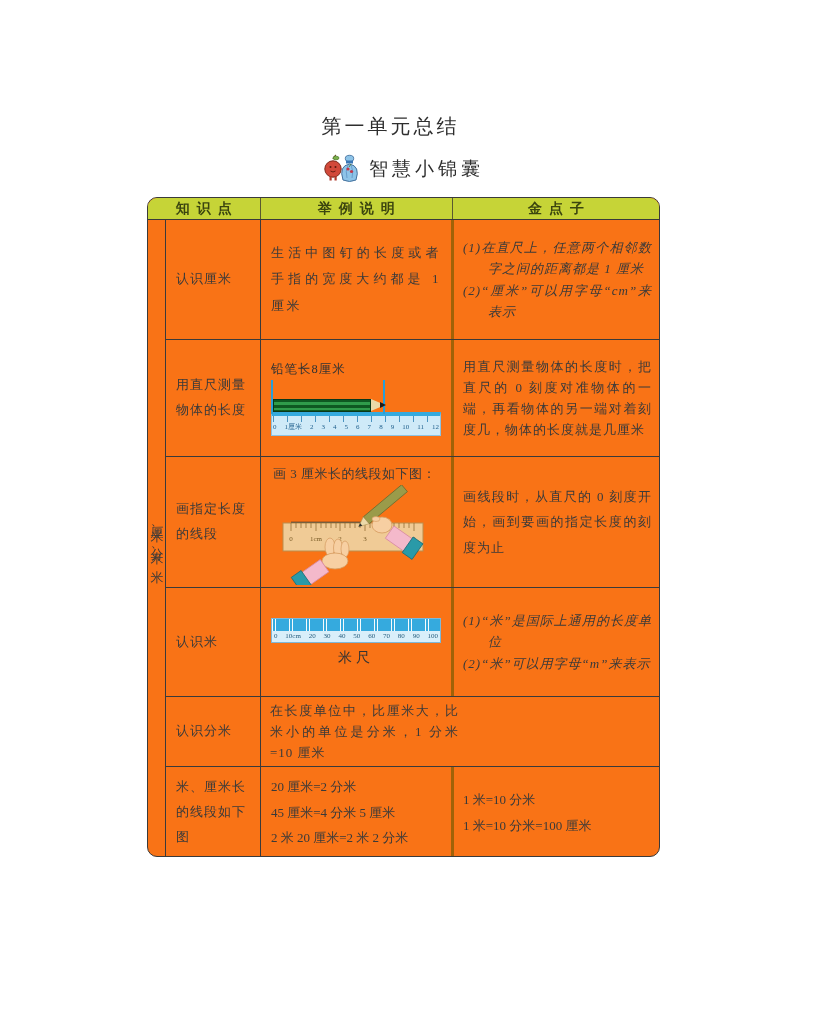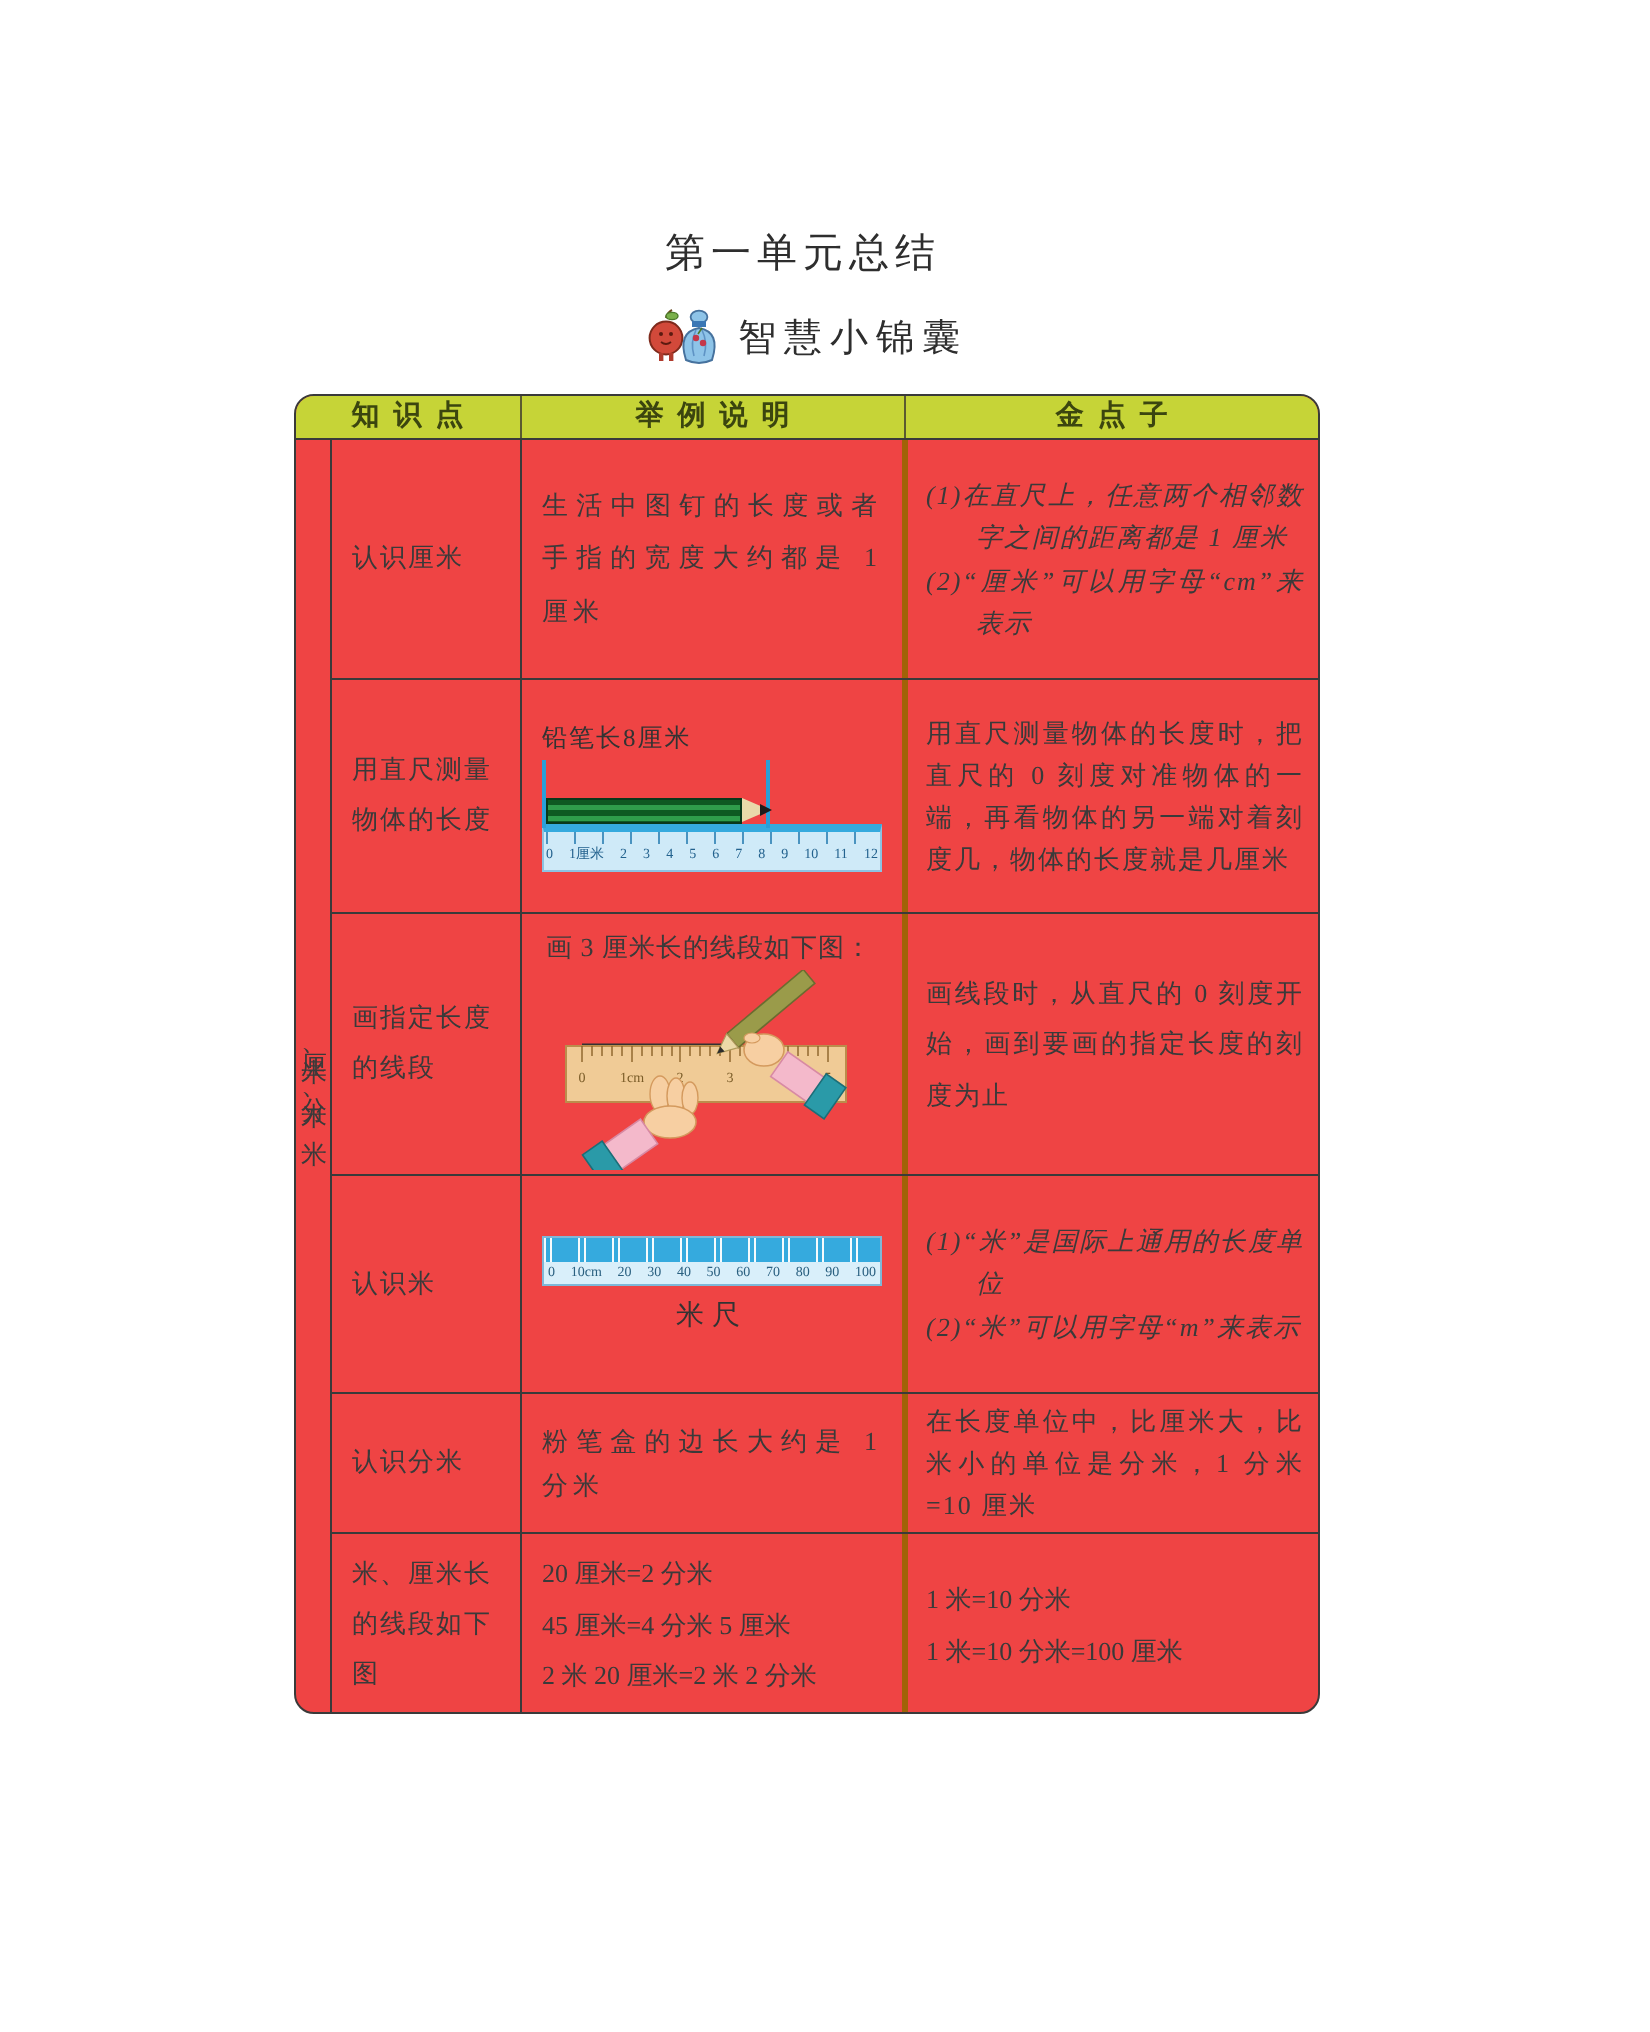--- a/index.html
+++ b/index.html
@@ -7,34 +7,34 @@
   body {
     width: 825px; height: 1016px;
     position: relative;
     font-family: "Liberation Serif", "DejaVu Serif", serif;
     color: #3a3a3a;
   }
   .page { position: absolute; inset: 0; background: #fff; }
 
   
   .title {
-    position: absolute; left: 145px; top: 113px; width: 513px;
+    position: absolute; left: 134px; top: 113px; width: 513px;
     text-align: center; font-size: 20px; letter-spacing: 3px; color: #2e2e2e;
   }
   .subtitle-row {
     position: absolute; left: 147px; top: 148px; width: 513px; height: 42px;
     display: flex; align-items: center; justify-content: center; gap: 8px;
   }
   .subtitle { font-size: 19px; letter-spacing: 4px; color: #2e2e2e; }
 
   
   .tbl {
     position: absolute; left: 147px; top: 197px; width: 513px; height: 660px;
     border: 1.5px solid #3a3a3a; border-radius: 10px; overflow: hidden;
-    background: #ef4444;
+    background: #f97316;
   }
   .thead { display: flex; height: 22px; background: #c6d437; border-bottom: 1px solid #3a3a3a; }
   .th {
     font-size: 14px; color: #3b450f; text-align: center; line-height: 21px;
     letter-spacing: 7px; text-indent: 7px; font-weight: bold;
   }
   .th0 { width: 113px; border-right: 1px solid #5a5a30; }
   .th1 { width: 193px; border-right: 1px solid #5a5a30; }
   .th2 { width: 207px; }
 
@@ -304,23 +304,20 @@
             </div>
           </div>
           <div class="cell tips just ls1 lh-norm vcenter">
               <div class="hang">(1)“米”是国际上通用的长度单位</div>
               <div class="hang">(2)“米”可以用字母“m”来表示</div>
             </div>
         </div>
 
         <div class="row r5">
           <div class="cell topic">认识分米</div>
-          <div class="cell example just ls2 lh-norm vcenter">
-            <div>粉笔盒的边长大约是 1 分米</div>
-          </div>
           <div class="cell tips just ls1 lh-norm vcenter">
             <div>在长度单位中，比厘米大，比米小的单位是分米，1 分米=10 厘米</div>
           </div>
         </div>
 
         <div class="row r6">
           <div class="cell topic">米、厘米长的线段如下图</div>
           <div class="cell example lh-mid vcenter">
               <div>20 厘米=2 分米</div>
               <div>45 厘米=4 分米 5 厘米</div>

